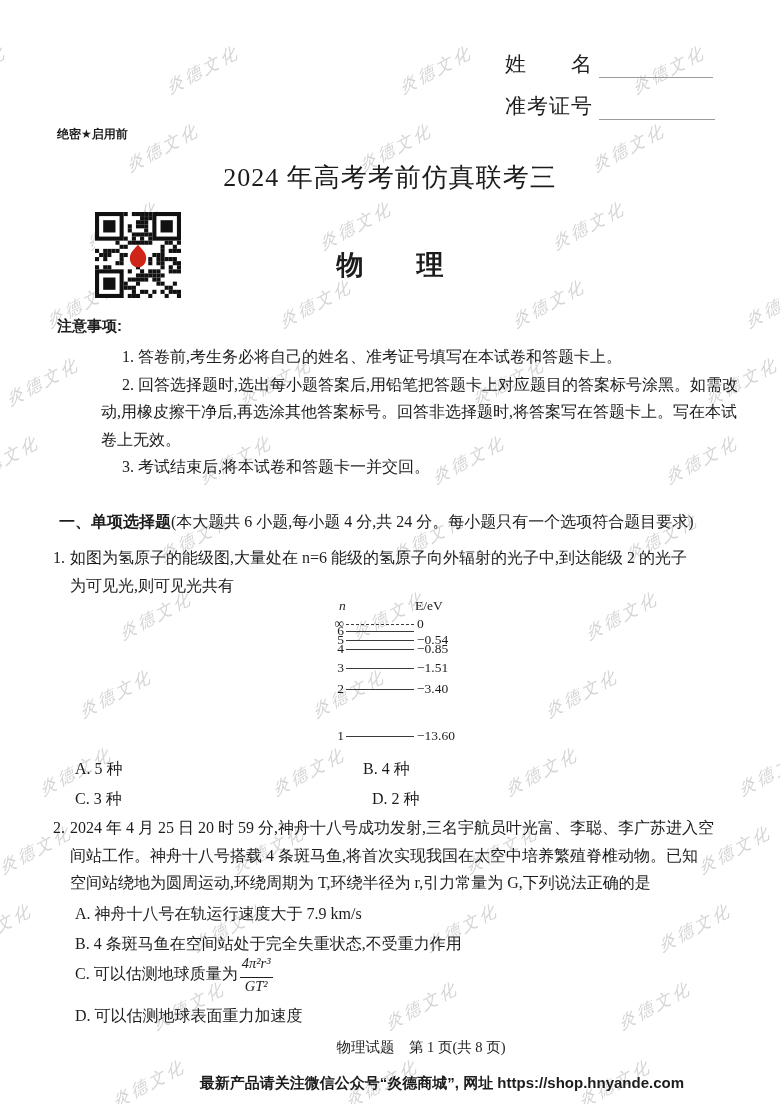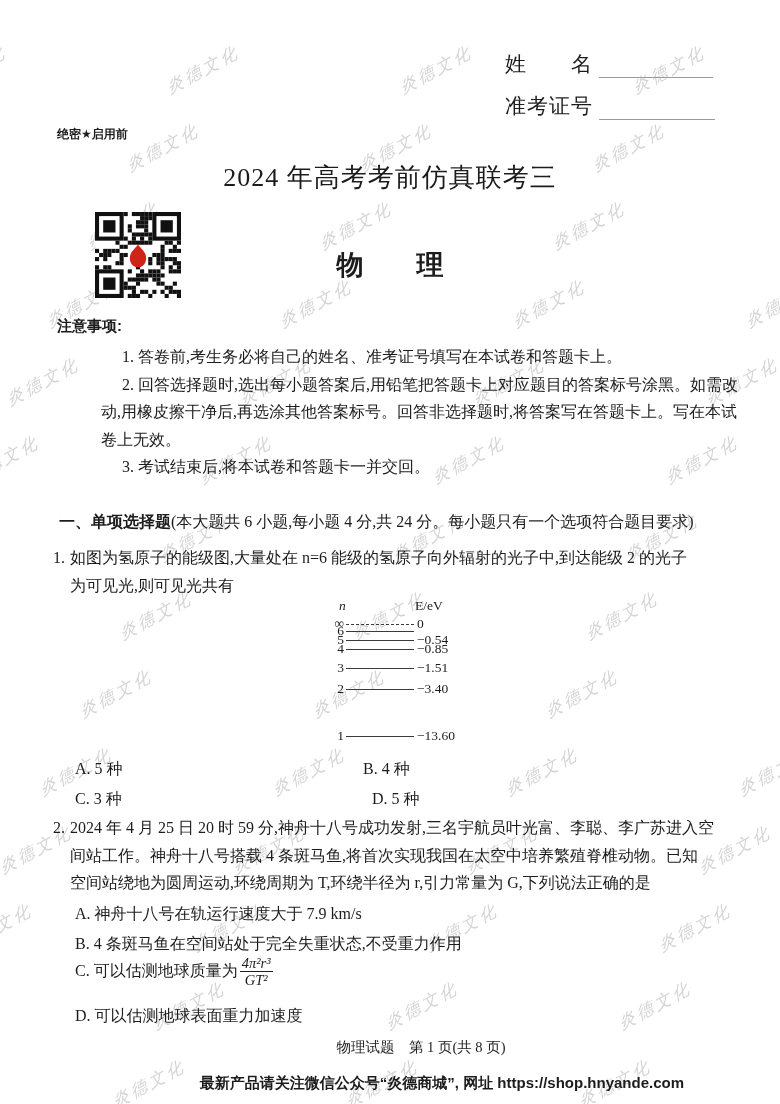--- a/index.html
+++ b/index.html
@@ -47,21 +47,21 @@
   
   .optA1{left:75px;top:755px;}  .optB1{left:363px;top:755px;}
   .optC1{left:75px;top:785px;}  .optD1{left:372px;top:785px;}
   .opt{font-size:16px;line-height:27.5px;white-space:nowrap;}
   .optA2{left:75px;top:900px;}
   .optB2{left:75px;top:930px;}
   .optC2{left:75px;top:956px;}
   .optD2{left:75px;top:1002px;}
   .frac{display:inline-block;vertical-align:middle;text-align:center;font-size:14.5px;
         line-height:1.05;margin-left:2px;font-style:italic;}
-  .frac .num{display:block;border-bottom:1.2px solid #1c1c1c;padding:0 2px 0;}
+  .frac .num{display:block;border-bottom:1.2px solid #1c1c1c;padding:0 2px 6px;}
   .frac .den{display:block;padding-top:1px;}
   
   .diagram{left:326px;top:598px;width:140px;height:152px;font-size:13.5px;}
   .dheader{position:absolute;top:0;left:0;width:100%;height:15px;}
   .dheader .nlab{position:absolute;left:13px;font-style:italic;}
   .dheader .elab{position:absolute;left:89px;}
   .lrow{position:absolute;left:0;width:100%;height:16px;display:flex;align-items:center;}
   .lrow .ln{width:18px;text-align:right;padding-right:2px;flex:0 0 18px;}
   .lrow .lline{flex:0 0 68px;border-top:1.3px solid #3a3a3a;height:0;}
   .lrow.dash .lline{border-top:1.3px dashed #3a3a3a;}
@@ -350,21 +350,21 @@
       <div class="lrow" style="top:130px">
         <span class="ln">1</span>
           <span class="lline"></span>
           <span class="lv">−13.60</span>
       </div>
     </div>
 
     <div class="abs opt optA1">A. 5 种</div>
     <div class="abs opt optB1">B. 4 种</div>
     <div class="abs opt optC1">C. 3 种</div>
-    <div class="abs opt optD1">D. 5 种</div>
+    <div class="abs opt optD1">D. 2 种</div>
 
     <div class="abs question q2">
       <div class="qline">
         <span class="qnum">2.</span><span>2024 年 4 月 25 日 20 时 59 分,神舟十八号成功发射,三名宇航员叶光富、李聪、李广苏进入空</span>
       </div>
       <div class="qline cont">间站工作。神舟十八号搭载 4 条斑马鱼,将首次实现我国在太空中培养繁殖脊椎动物。已知</div>
       <div class="qline cont">空间站绕地为圆周运动,环绕周期为 T,环绕半径为 r,引力常量为 G,下列说法正确的是</div>
     </div>
 
     <div class="abs opt optA2">A. 神舟十八号在轨运行速度大于 7.9 km/s</div>

